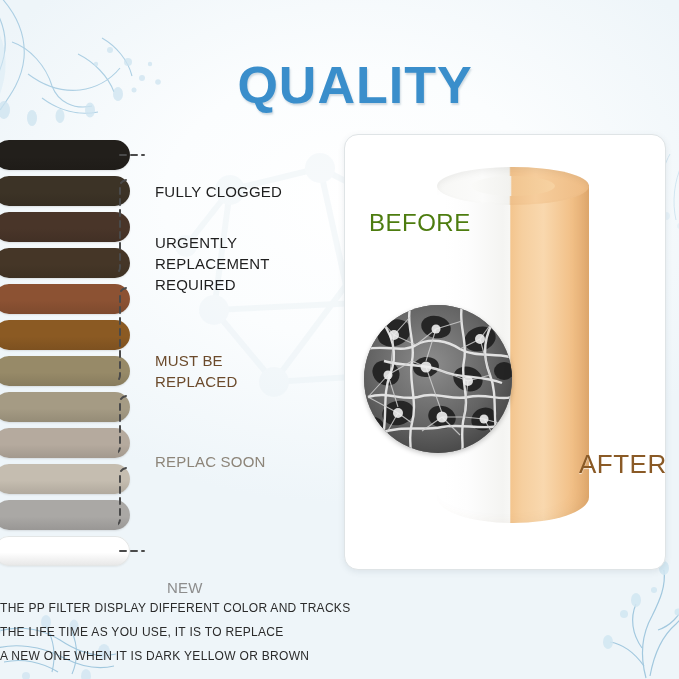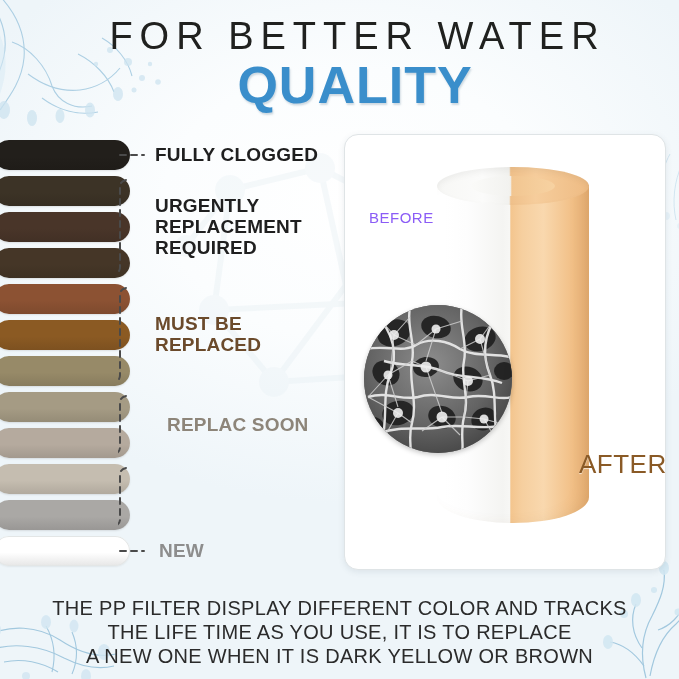--- a/index.html
+++ b/index.html
@@ -60,25 +60,26 @@
   }
   .bar.white-bar{box-shadow:0 0 0 1px #e3e6e6 inset,0 1px 2px rgba(0,0,0,.06);}
 
   
   #brackets{position:absolute;left:118px;top:140px;width:36px;height:430px;}
 
   
   #labels{position:absolute;left:155px;top:140px;width:215px;height:440px;}
   .label{
     position:absolute;
-    font-size:19px;
-    font-weight:700;
+    font-size:15px;
+    font-weight:400;
     line-height:21px;
     letter-spacing:.2px;
     white-space:pre-line;
+    margin-top:37px;
   }
 
   
   #card{
     position:absolute;left:344px;top:134px;
     width:320px;height:434px;
     background:#ffffff;
     border:1px solid #dfe4e6;
     border-radius:14px;
     box-shadow:0 2px 6px rgba(60,80,95,.10);
@@ -115,34 +116,34 @@
   }
   #micro-circle{
     position:absolute;left:19px;top:170px;
     width:148px;height:148px;border-radius:50%;
     overflow:hidden;
     box-shadow:0 2px 5px rgba(0,0,0,.22);
     background:#6f6f6f;
   }
   #label-before{
     position:absolute;left:24px;top:74px;
-    font-size:15px;color:#8b5cf6;letter-spacing:.5px;
+    font-size:24px;color:#4d7c0f;letter-spacing:.5px;
     text-shadow:0 1px 1px rgba(255,255,255,.85);
   }
   #label-after{
     position:absolute;left:234px;top:314px;
     font-size:26px;color:#8a5a26;letter-spacing:.5px;
     text-shadow:0 1px 1px rgba(255,255,255,.7);
   }
 
   
   #footer{
     position:absolute;left:0;top:596px;width:679px;
-    text-align:center;
-    font-size:20px;
+    text-align:left;
+    font-size:12px;
     line-height:24px;
     color:#2b2b2b;
     letter-spacing:.3px;
     white-space:pre-line;
   }
 </style>
 </head>
 <body>
 
 <div id="page">
@@ -238,21 +239,20 @@
         <circle cx="250" cy="150" r="15"></circle>
       <circle cx="196" cy="226" r="15"></circle>
         <circle cx="104" cy="232" r="15"></circle>
       <circle cx="44" cy="160" r="15"></circle>
         <circle cx="318" cy="122" r="11"></circle>
       <circle cx="16" cy="96" r="11"></circle>
     </g>
   </svg>
 
   <div id="header">
-    <div id="title-main">FOR BETTER WATER</div>
     <div id="title-sub">QUALITY</div>
   </div>
 
   <div id="swatches">
       <div class="bar" style="background: linear-gradient(rgb(34, 31, 27) 0%, rgb(34, 31, 27) 55%, rgb(31, 28, 24) 100%);"></div>
       <div class="bar" style="background: linear-gradient(rgb(60, 51, 38) 0%, rgb(60, 51, 38) 55%, rgb(54, 46, 34) 100%);"></div>
       <div class="bar" style="background: linear-gradient(rgb(73, 53, 41) 0%, rgb(73, 53, 41) 55%, rgb(66, 48, 37) 100%);"></div>
       <div class="bar" style="background: linear-gradient(rgb(69, 54, 39) 0%, rgb(69, 54, 39) 55%, rgb(62, 49, 35) 100%);"></div>
       <div class="bar" style="background: linear-gradient(rgb(140, 82, 51) 0%, rgb(140, 82, 51) 55%, rgb(126, 74, 46) 100%);"></div>
       <div class="bar" style="background: linear-gradient(rgb(139, 90, 35) 0%, rgb(139, 90, 35) 55%, rgb(125, 81, 32) 100%);"></div>
@@ -273,22 +273,22 @@
       <path d="M2 411.0 H26" stroke-dasharray="6 5" fill="none" stroke="#4a4a4a" stroke-width="2" stroke-linecap="round"></path>
     </svg>
 
   <div id="labels">
       <div class="label" style="color: rgb(31, 31, 31); left: 0px; top: 3.5px;">FULLY CLOGGED</div>
       <div class="label" style="color: rgb(107, 74, 43); left: 0px; top: 173px;">MUST BE
 REPLACED</div>
       <div class="label" style="color: rgb(31, 31, 31); left: 0px; top: 54.5px;">URGENTLY
 REPLACEMENT
 REQUIRED</div>
-      <div class="label" style="color: rgb(141, 133, 121); left: 12px; top: 273.5px;">REPLAC SOON</div>
-      <div class="label" style="color: rgb(141, 141, 141); left: 4px; top: 399.5px;">NEW</div>
+      <div class="label" style="color: rgb(141, 133, 121); left: 0px; top: 273.5px;">REPLAC SOON</div>
+      <div class="label" style="color: rgb(141, 141, 141); left: 12px; top: 399.5px;">NEW</div>
     </div>
 
   <div id="card">
 
     <div id="cyl-wrap">
       <div id="cyl-body"></div>
       <div id="cyl-top"></div>
       <div id="cyl-top-inner"></div>
     </div>
 

